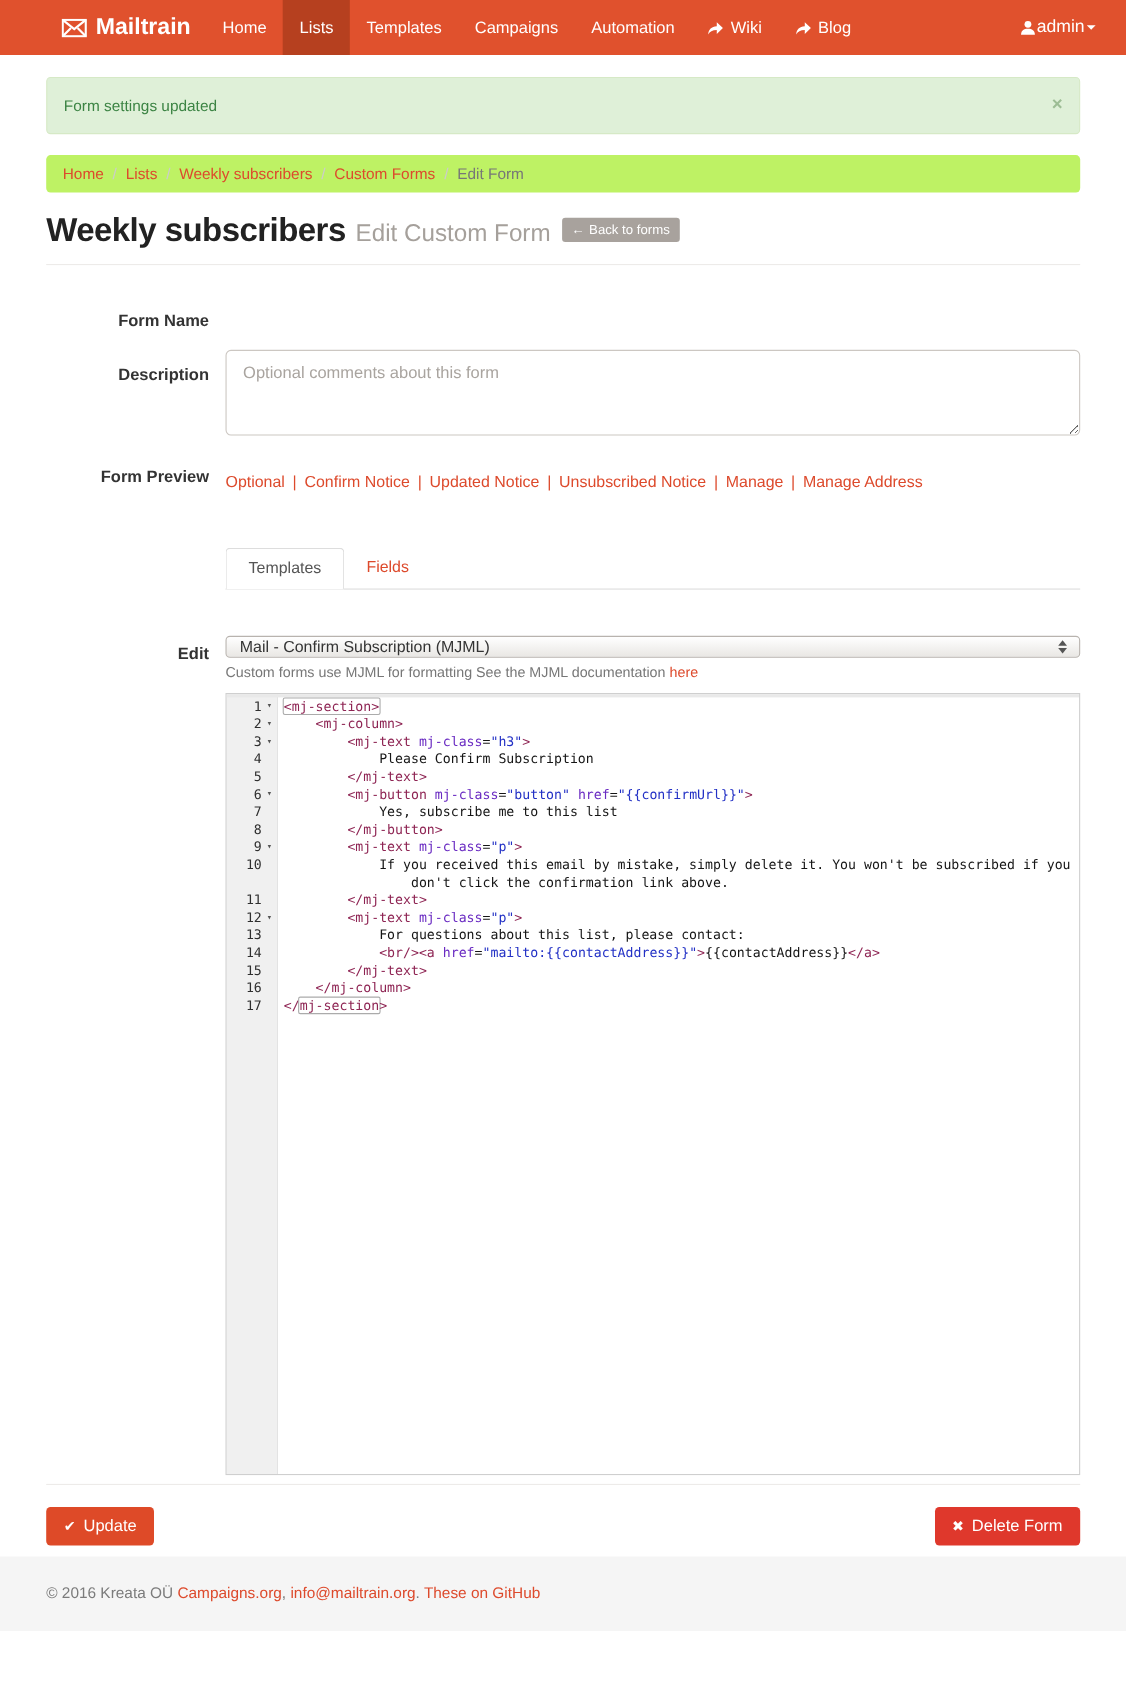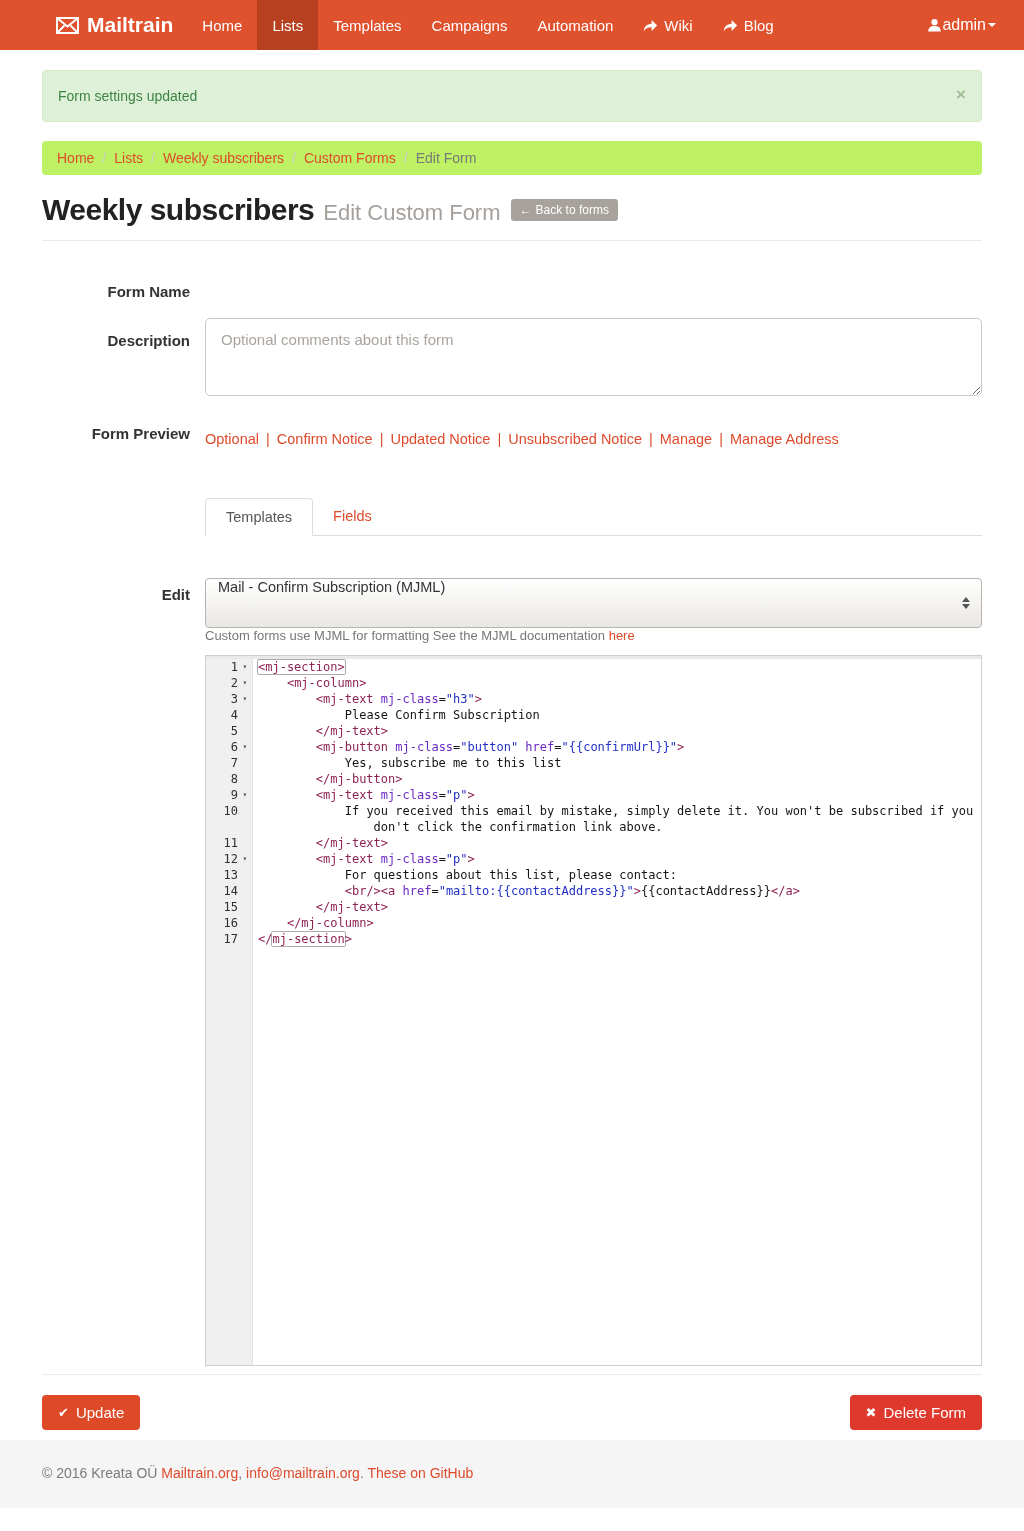--- a/index.html
+++ b/index.html
@@ -63,22 +63,22 @@
   .offset{margin-left:163px;}
 
   
   .tabs{margin-top:51px;border-bottom:1px solid #DDD;display:flex;}
   .tab{padding:10px 20px;font-size:14.5px;margin-bottom:-1px;border-radius:4px 4px 0 0;cursor:pointer;}
   .tab.active{background:#fff;border:1px solid #DDD;border-bottom:1px solid #fff;color:#555;}
   .tab.inactive{color:var(--accent-link);}
 
   
   .edit-row{margin-top:18px;}
-  .select{height:50px;border:1px solid #B8B3AE;border-radius:4px;background:linear-gradient(#FFF,#E9E7E4);
-          display:flex;align-items:flex-start;padding:0 28px 0 12px;font-size:14.5px;color:#333;cursor:pointer;position:relative;}
+  .select{height:20px;border:1px solid #B8B3AE;border-radius:4px;background:linear-gradient(#FFF,#E9E7E4);
+          display:flex;align-items:flex-end;padding:0 28px 0 12px;font-size:14.5px;color:#333;cursor:pointer;position:relative;}
   .select-arrows{position:absolute;right:11px;top:50%;transform:translateY(-50%);display:flex;flex-direction:column;gap:2px;}
   .select-arrows .up{width:0;height:0;border-left:4px solid transparent;border-right:4px solid transparent;border-bottom:5px solid #555;}
   .select-arrows .down{width:0;height:0;border-left:4px solid transparent;border-right:4px solid transparent;border-top:5px solid #555;}
   .help-text{font-size:13px;color:#777;}
 
   
   .editor{margin-top:12px;height:711px;border:1px solid #CFCFCF;overflow:hidden;cursor:text;
           background:linear-gradient(to right,#F0F0F0 0,#F0F0F0 46px,#E3E3E3 46px,#E3E3E3 47px,#FFF 47px);
           font-family:"DejaVu Sans Mono",monospace;font-size:12px;line-height:16px;}
   .editor-topbar{height:3px;background:#E9E9E9;}
@@ -354,14 +354,14 @@
       <span>Update</span>
     </button>
     <button class="btn btn-delete">
       <span class="ic">✖</span>
       <span>Delete Form</span>
     </button>
   </div>
 </div>
 
 <div class="footer">
-  <div class="container footer-inner" id="footer-parts"><span>© 2016 Kreata OÜ </span><a href="#">Mailtrain.org</a><span>, </span><a href="#">info@mailtrain.org</a><span>. </span><a href="#">These on GitHub</a></div>
+  <div class="container footer-inner" id="footer-parts"><span>© 2016 Kreata OÜ </span><a href="#">Campaigns.org</a><span>, </span><a href="#">info@mailtrain.org</a><span>. </span><a href="#">These on GitHub</a></div>
 </div>
 
 </body></html>

